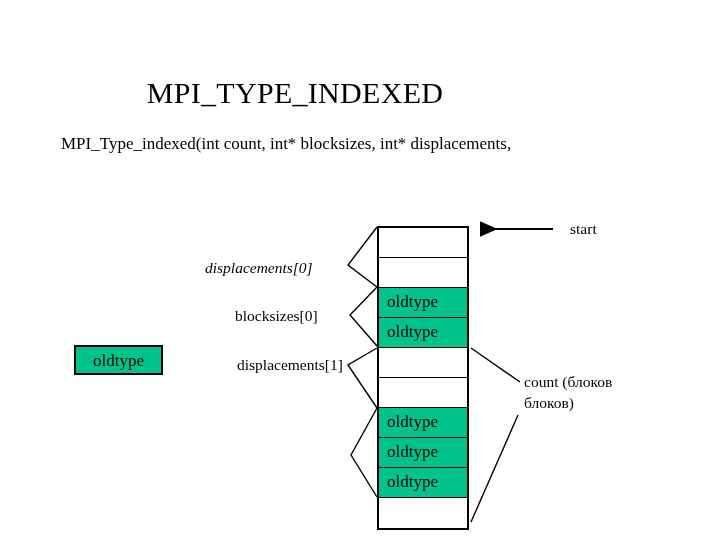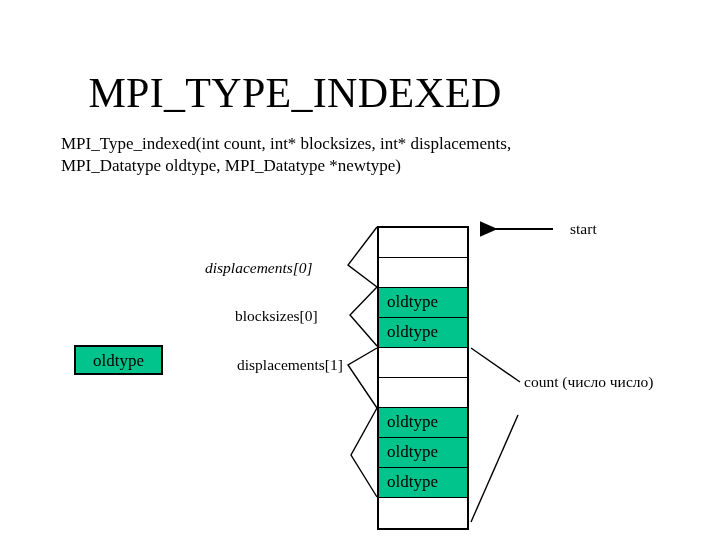--- a/index.html
+++ b/index.html
@@ -20,21 +20,21 @@
     left: 0; top: 0;
     width: 720px;
     height: 540px;
   }
   .title {
     position: absolute;
     left: 0;
     top: 74px;
     width: 590px;
     text-align: center;
-    font-size: 42px;
+    font-size: 30px;
     line-height: 38px;
     letter-spacing: 0.3px;
     white-space: nowrap;
   }
   .signature {
     position: absolute;
     left: 61px;
     top: 133px;
     width: 600px;
     font-size: 17px;
@@ -105,21 +105,20 @@
 </style>
 </head>
 <body>
 
 <div id="slide">
 
   <div class="title">MPI_TYPE_INDEXED</div>
 
   <div class="signature">
     <span class="sig-line">MPI_Type_indexed(int count, int* blocksizes, int* displacements,</span>
-    <span class="sig-line">MPI_Datatype oldtype, MPI_Datatype *newtype)</span>
   </div>
 
   <svg id="overlay" viewBox="0 0 720 540">
     <defs>
       <marker id="arrowhead" markerWidth="9" markerHeight="7" refX="8" refY="3.5" orient="auto">
         <polygon points="8,0 8,7 0,3.5" fill="#000000"></polygon>
       </marker>
     </defs>
 
     <line x1="553" y1="229" x2="480" y2="229" stroke="#000000" stroke-width="2.2" marker-end="url(#arrowhead)"></line>
@@ -150,15 +149,15 @@
     <div class="cell green">oldtype</div>
     <div class="cell green">oldtype</div>
     <div class="cell green">oldtype</div>
     <div class="cell"></div>
   </div>
 
   <div class="lbl" id="lbl-disp0">displacements[0]</div>
   <div class="lbl" id="lbl-block0">blocksizes[0]</div>
   <div class="lbl" id="lbl-disp1">displacements[1]</div>
   <div class="lbl" id="lbl-start">start</div>
-  <div class="lbl" id="lbl-count">count (число число)</div>
+  <div class="lbl" id="lbl-count">count (блоков блоков)</div>
 
 </div>
 
 </body></html>

